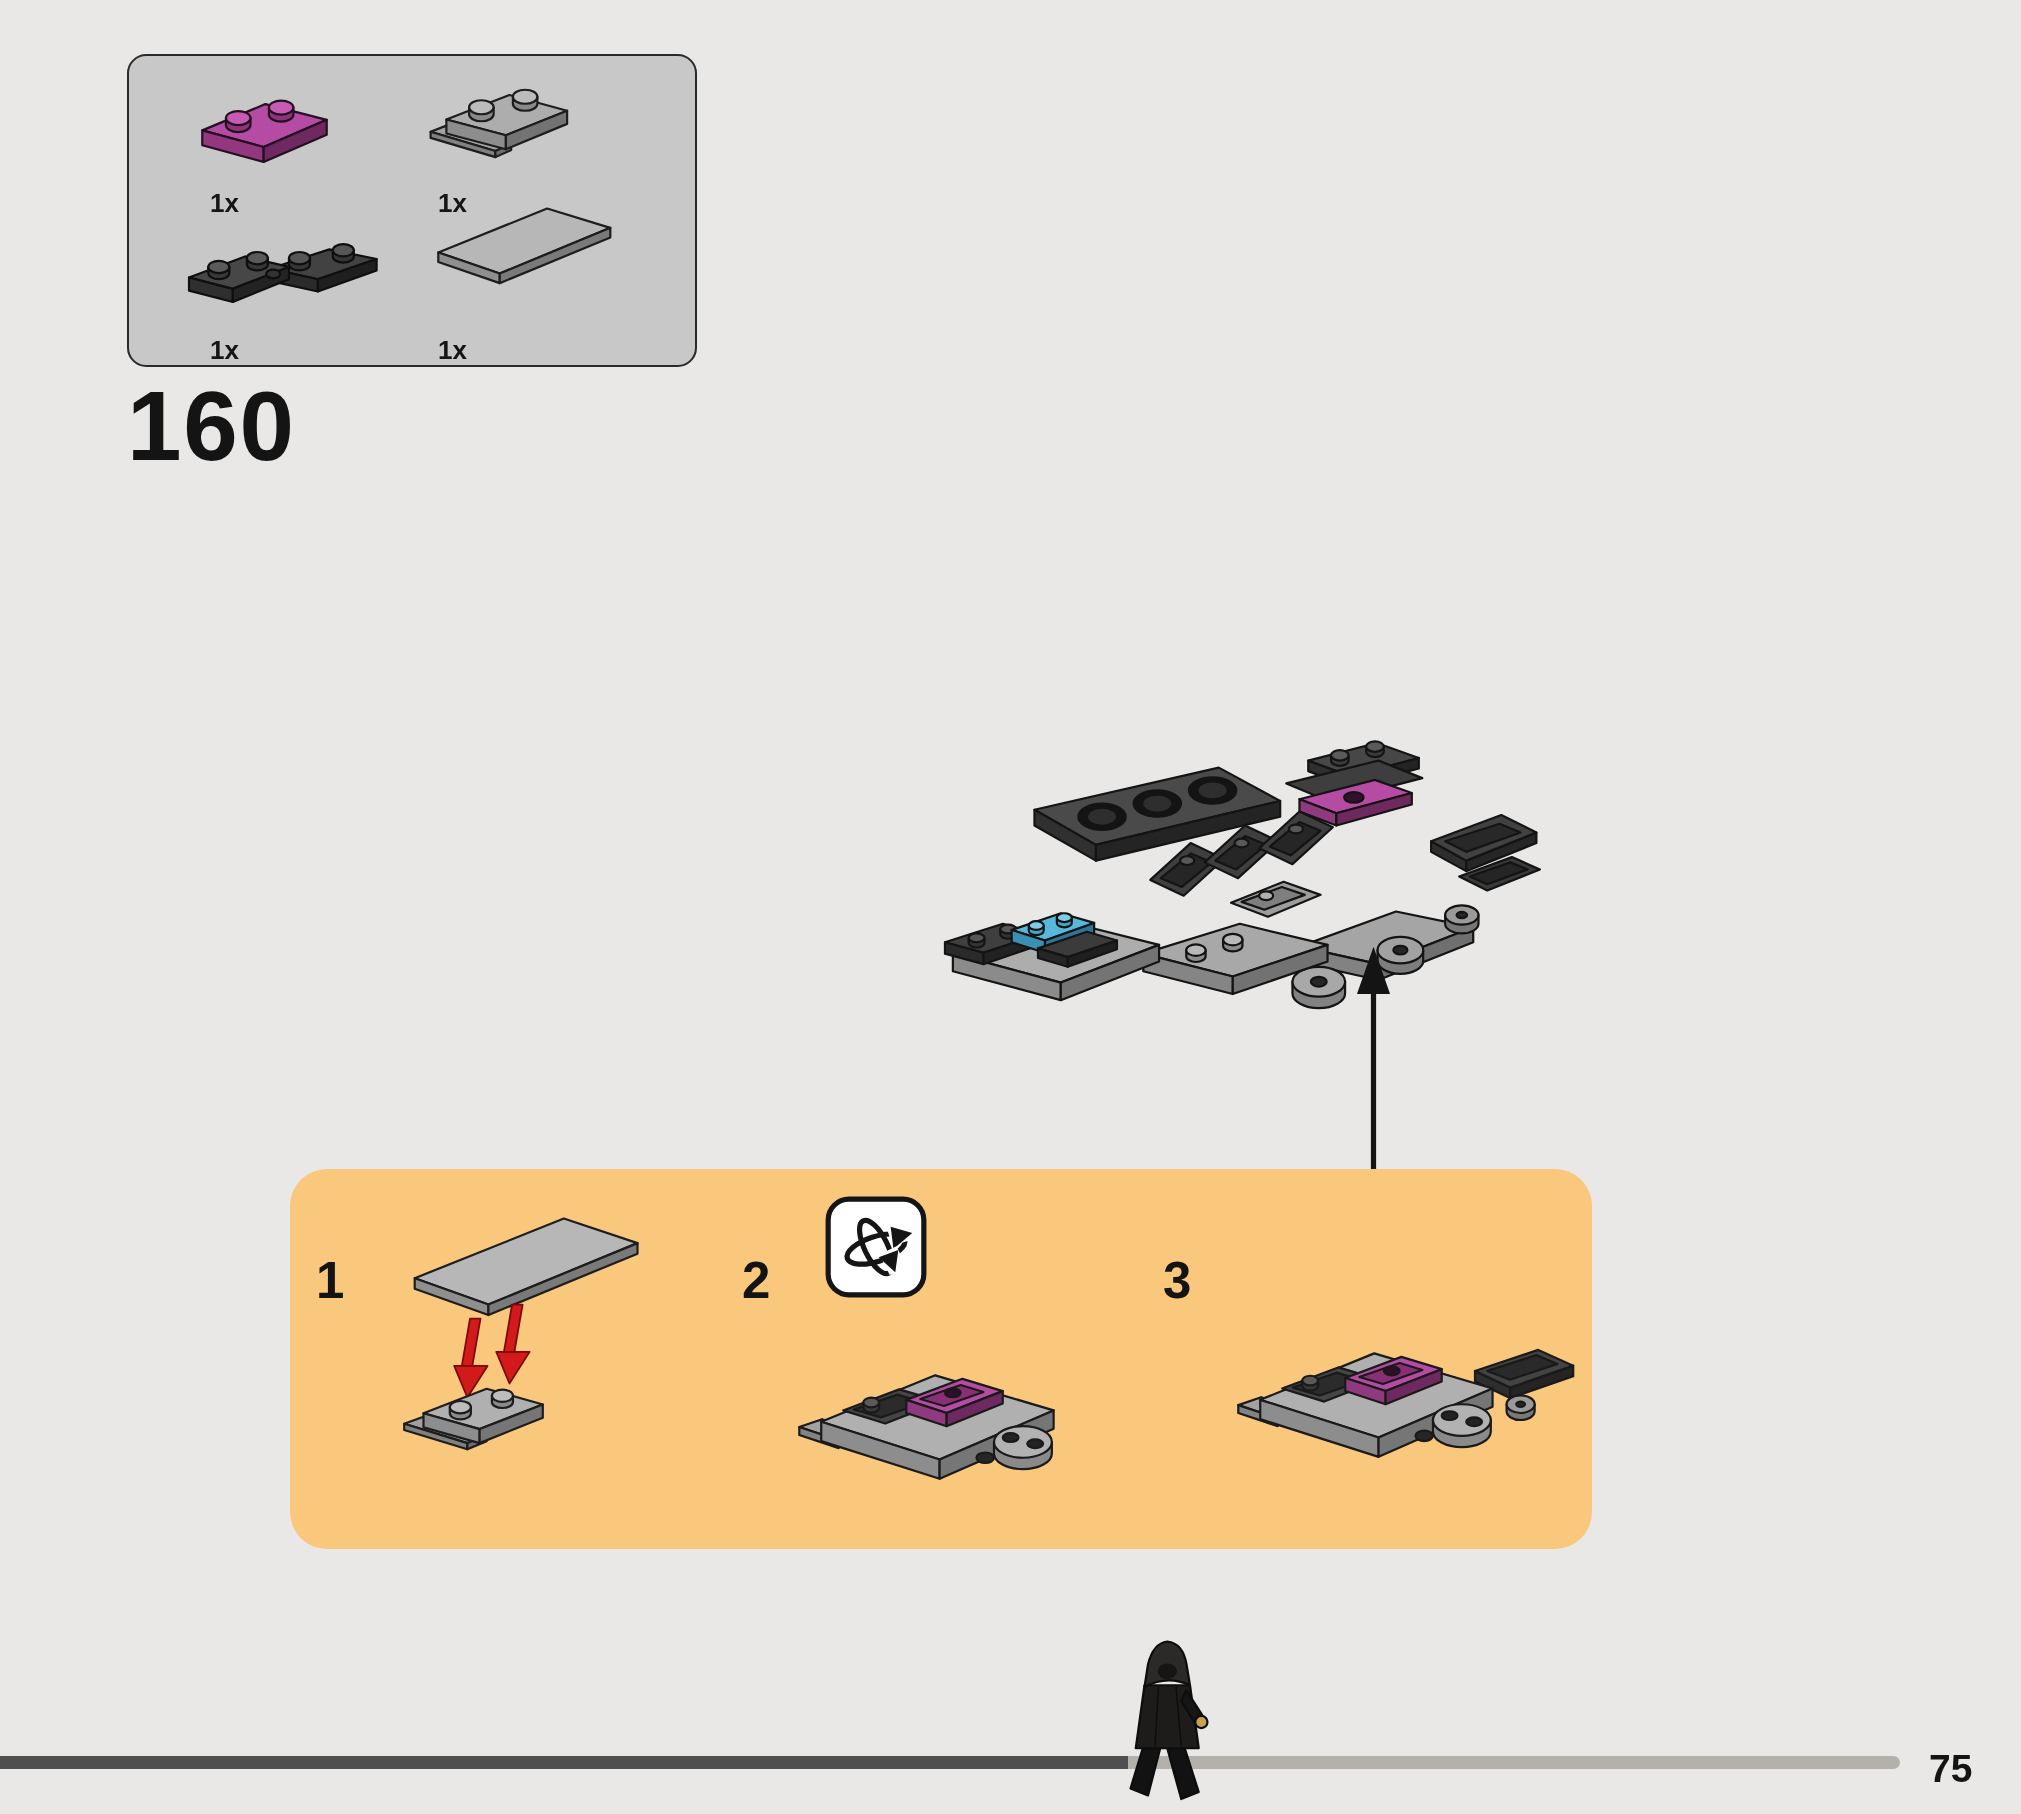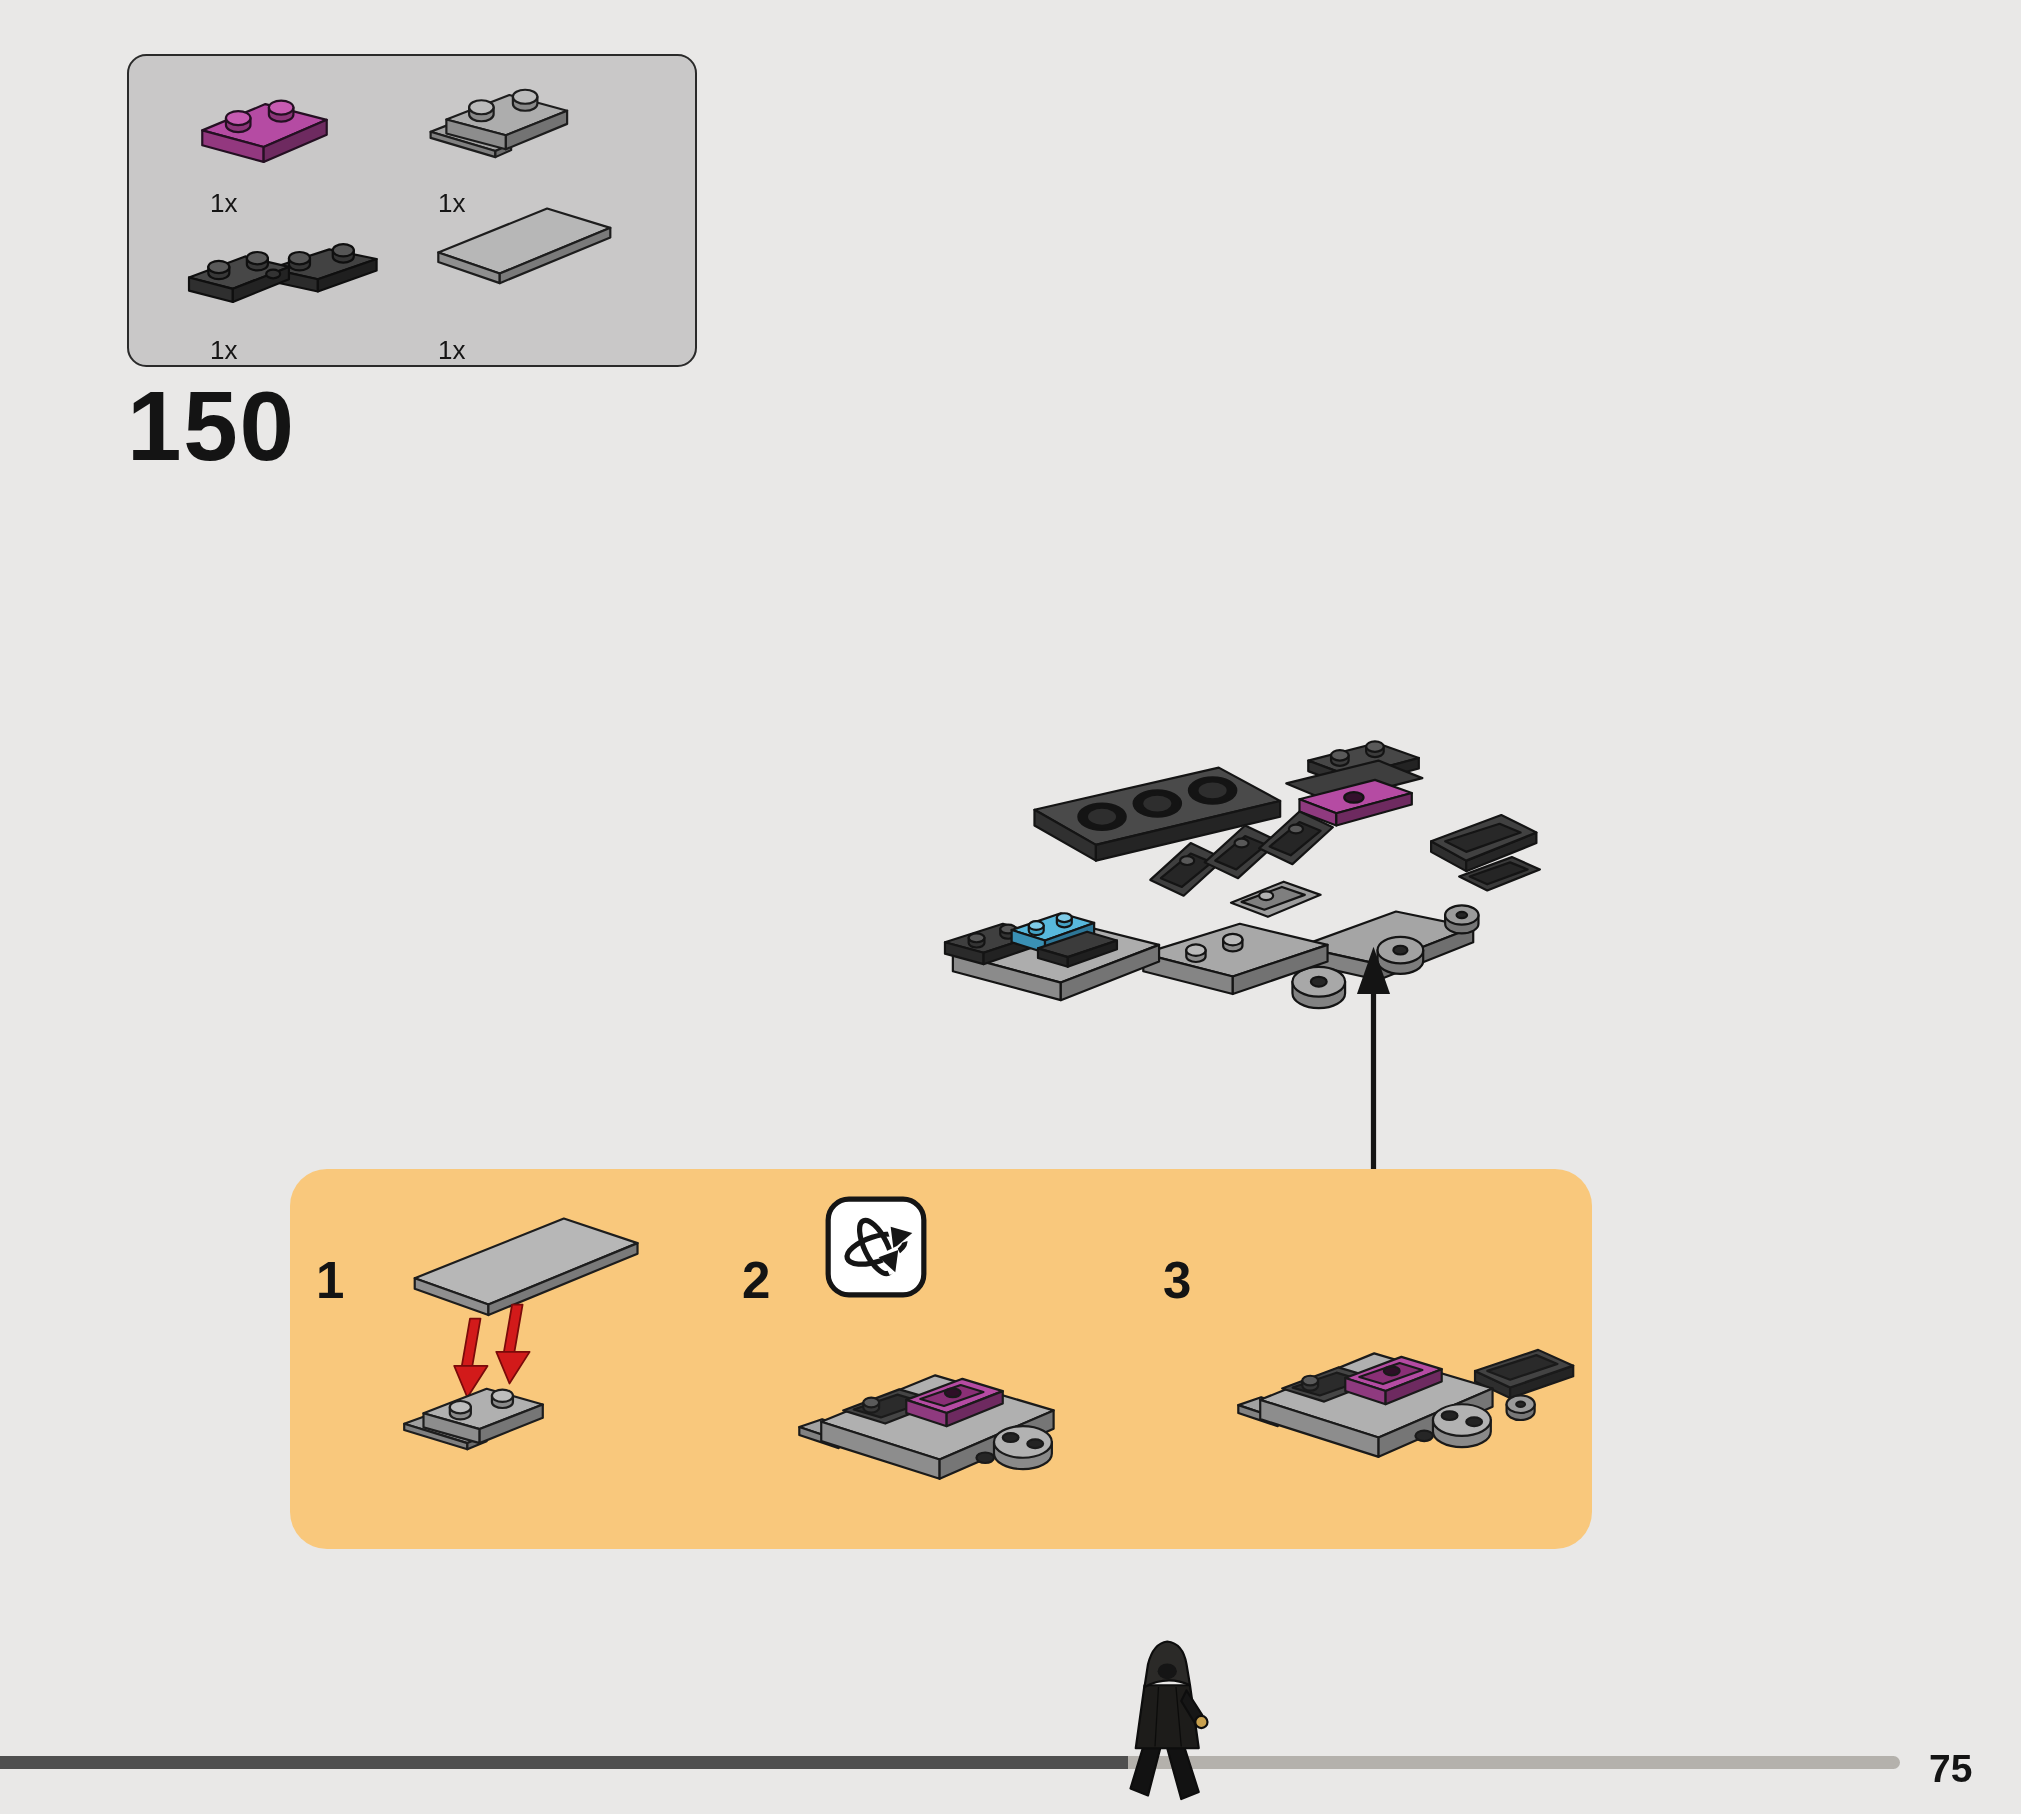--- a/index.html
+++ b/index.html
@@ -1,21 +1,21 @@
 <!DOCTYPE html>
 <html style="font-size:14px"><head>
 <meta charset="utf-8">
 <style>
   html,body{margin:0;padding:0;}
   body{font-family:"Liberation Sans","DejaVu Sans",sans-serif;}
   #page{position:relative;width:2022px;height:1814px;background:#e9e8e7;overflow:hidden;}
   .abs{position:absolute;}
   #parts-box{left:127px;top:54px;width:566px;height:309px;background:#c9c8c8;
              border:2.6px solid #2a2a2a;border-radius:19.3px;}
-  .qty{font-size:26px;font-weight:400;color:#151515;}
+  .qty{font-size:26px;font-weight:700;color:#151515;}
   #step-number{left:127px;top:377px;font-size:98px;font-weight:800;color:#141414;line-height:1;letter-spacing:1.8px;}
   #callout{left:290px;top:1169px;width:1302px;height:380px;background:#f9c87c;border-radius:37px;}
   .substep{font-size:51px;font-weight:700;color:#141414;}
   #bar-dark{left:0;top:1756px;width:1128px;height:13px;background:#4f4f4f;}
   #bar-light{left:1128px;top:1756px;width:772px;height:13px;background:#b4b1ac;border-radius:0 7px 7px 0;}
   #page-number{left:1929px;top:1747px;font-size:39px;font-weight:600;color:#141414;}
   svg{display:block;}
 </style>
 </head>
 <body>
@@ -85,21 +85,21 @@
         <g stroke="#1d1d1d" stroke-width="2.5" stroke-linejoin="round">
           <polygon points="22,64 146,14 218,36 92,88" fill="#b7b7b7"></polygon>
           <polygon points="22,64 92,88 92,99 22,75" fill="#8f8f8f"></polygon>
           <polygon points="92,88 218,36 218,47 92,99" fill="#7a7a7a"></polygon>
         </g>
       </svg>
     </div>
     <div class="abs qty" style="left:309px;top:279px;">1x</div>
   </div>
 
-  <div id="step-number" class="abs">150</div>
+  <div id="step-number" class="abs">160</div>
 
   <div class="abs" style="left:887px;top:729px;width:667px;height:351px;">
     <svg width="667" height="351" viewBox="0 0 760 400">
       <g stroke="#141414" stroke-width="2.5" stroke-linejoin="round">
 
         <polygon points="168,92 378,44 448,82 238,132" fill="#4a4a4a"></polygon>
         <polygon points="168,92 238,132 238,150 168,110" fill="#303030"></polygon>
         <polygon points="238,132 448,82 448,100 238,150" fill="#242424"></polygon>
         <ellipse cx="245" cy="100" rx="27" ry="15" fill="#141414"></ellipse>
         <ellipse cx="245" cy="100" rx="16" ry="9" fill="#2e2e2e" stroke="none"></ellipse>

